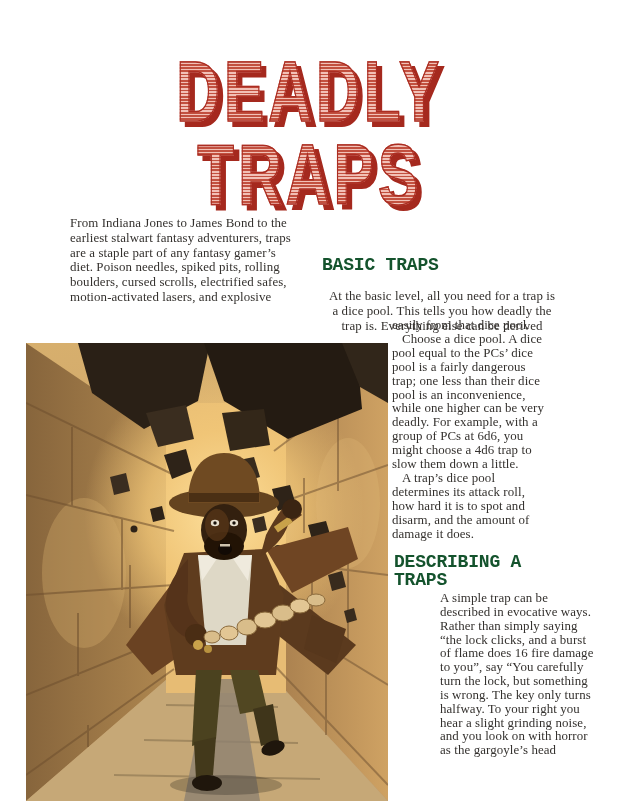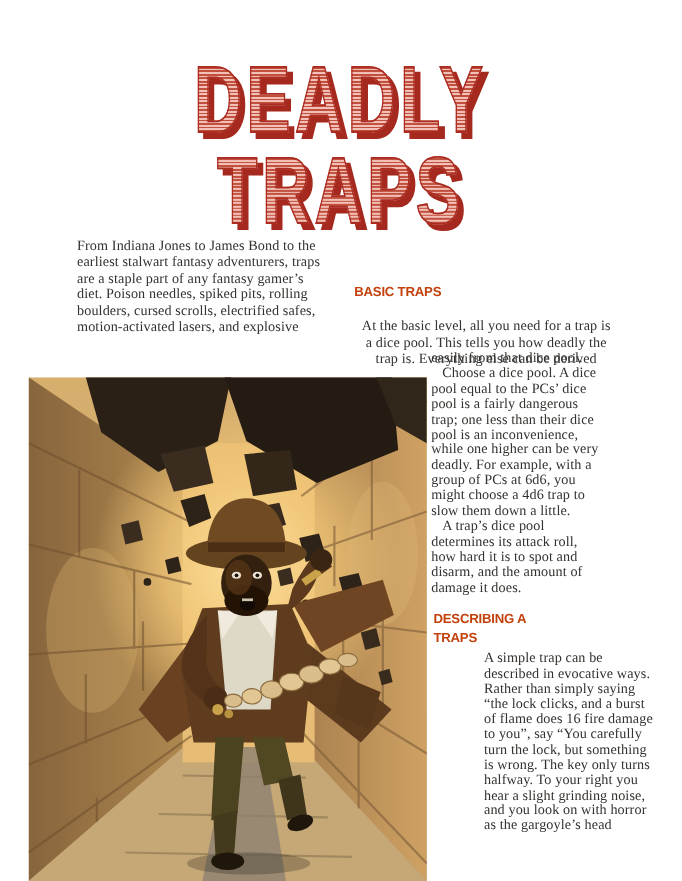--- a/index.html
+++ b/index.html
@@ -29,22 +29,22 @@
     -webkit-text-stroke:1.6px #ab2d22;
   }
   
   .para{
     position:absolute; white-space:pre-wrap; font-size:12.9px; line-height:14.8px;
     color:#34312e; letter-spacing:0.1px;
   }
   #para-left{left:70px; top:216px; width:240px;}
   #para-right-intro{left:322px; top:218px; width:240px; line-height:15.2px;}
   .sec-head{
-    position:absolute; font-family:Liberation Sans, sans-serif; font-weight:bold;
-    color:#c2410c; font-size:12px; line-height:17.5px; letter-spacing:-0.2px;
+    position:absolute; font-family:Liberation Mono, monospace; font-weight:bold;
+    color:#14532d; font-size:18px; line-height:17.5px; letter-spacing:-0.2px;
     white-space:pre-line;
   }
   #head-basic{left:322px; top:257px;}
   #para-basic-wide{left:322px; top:289px; width:240px; line-height:15.2px;text-align:center;}
   #para-basic-narrow{left:392px; top:319px; width:172px; line-height:13.9px;}
   #head-describe{left:394px; top:554px;}
   #para-describe{left:394px; top:592px; width:172px; line-height:13.85px;margin-left:46px;}
   
   #illo{position:absolute; left:26px; top:343px; width:362px; height:458px;}
 </style>

